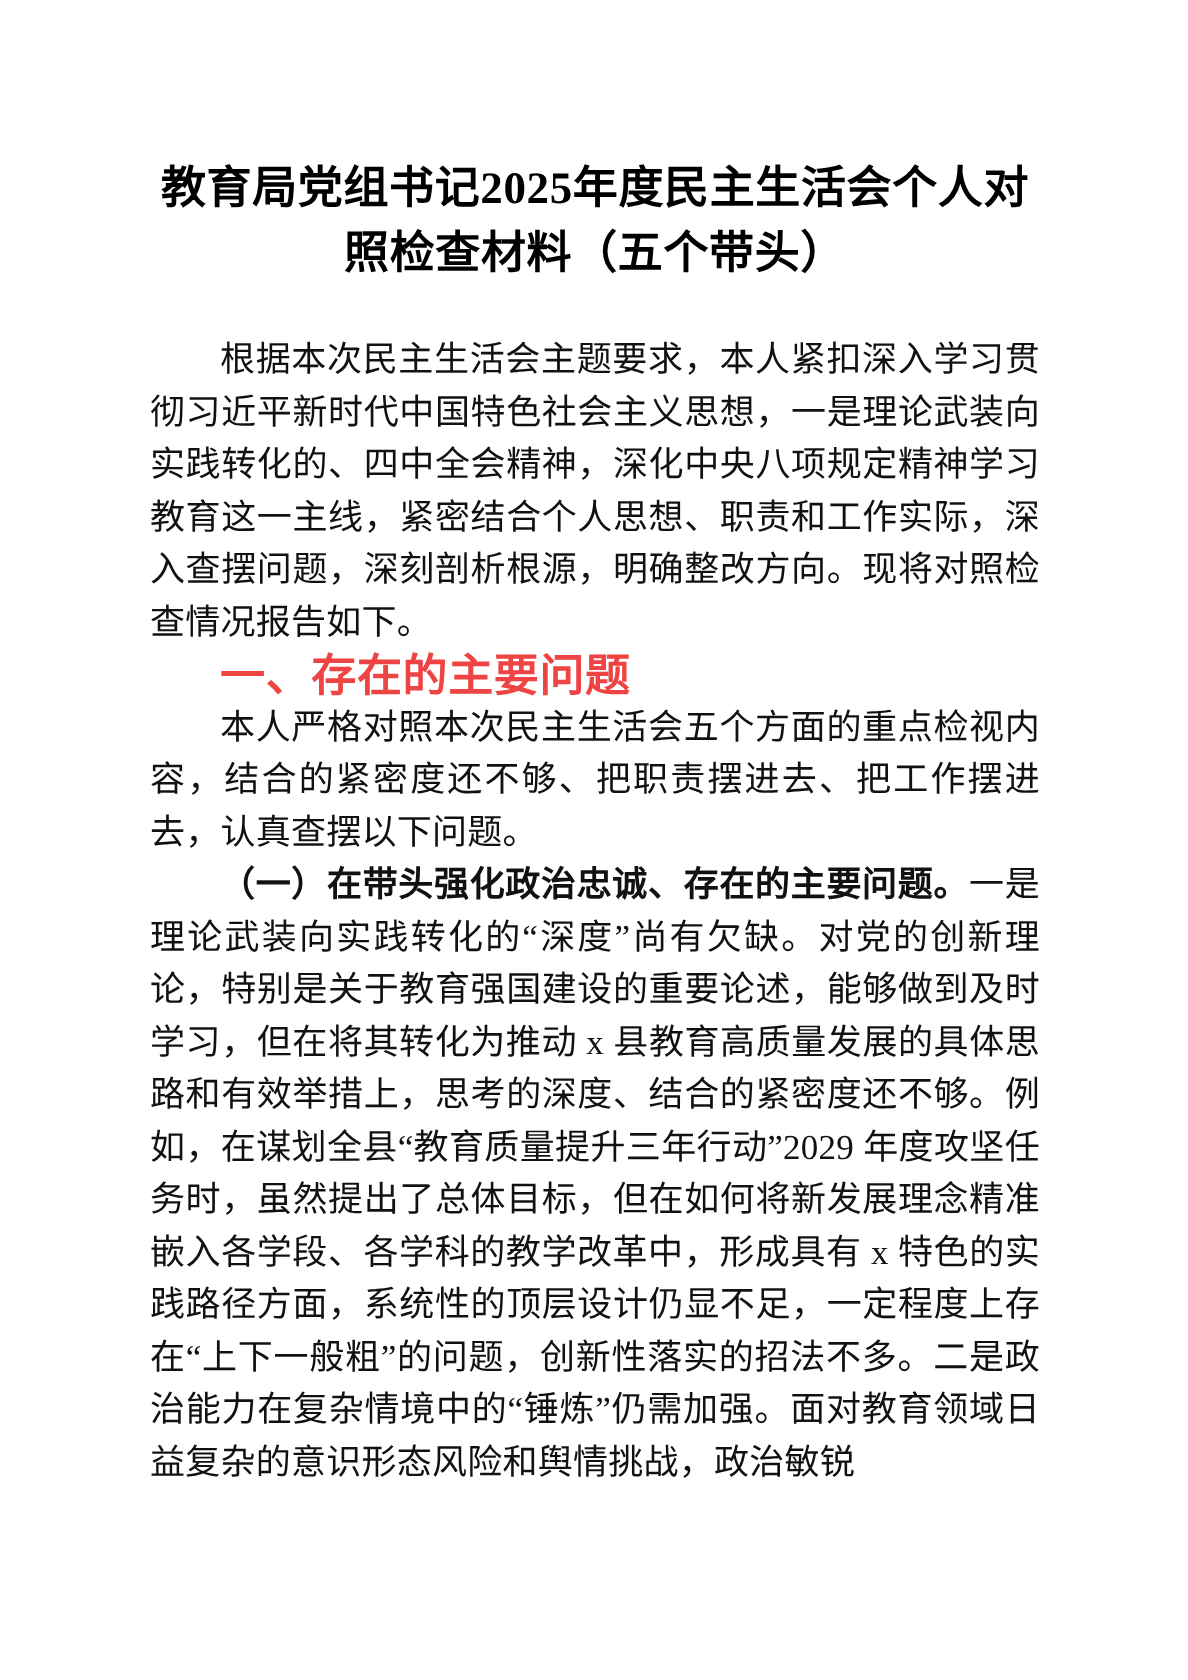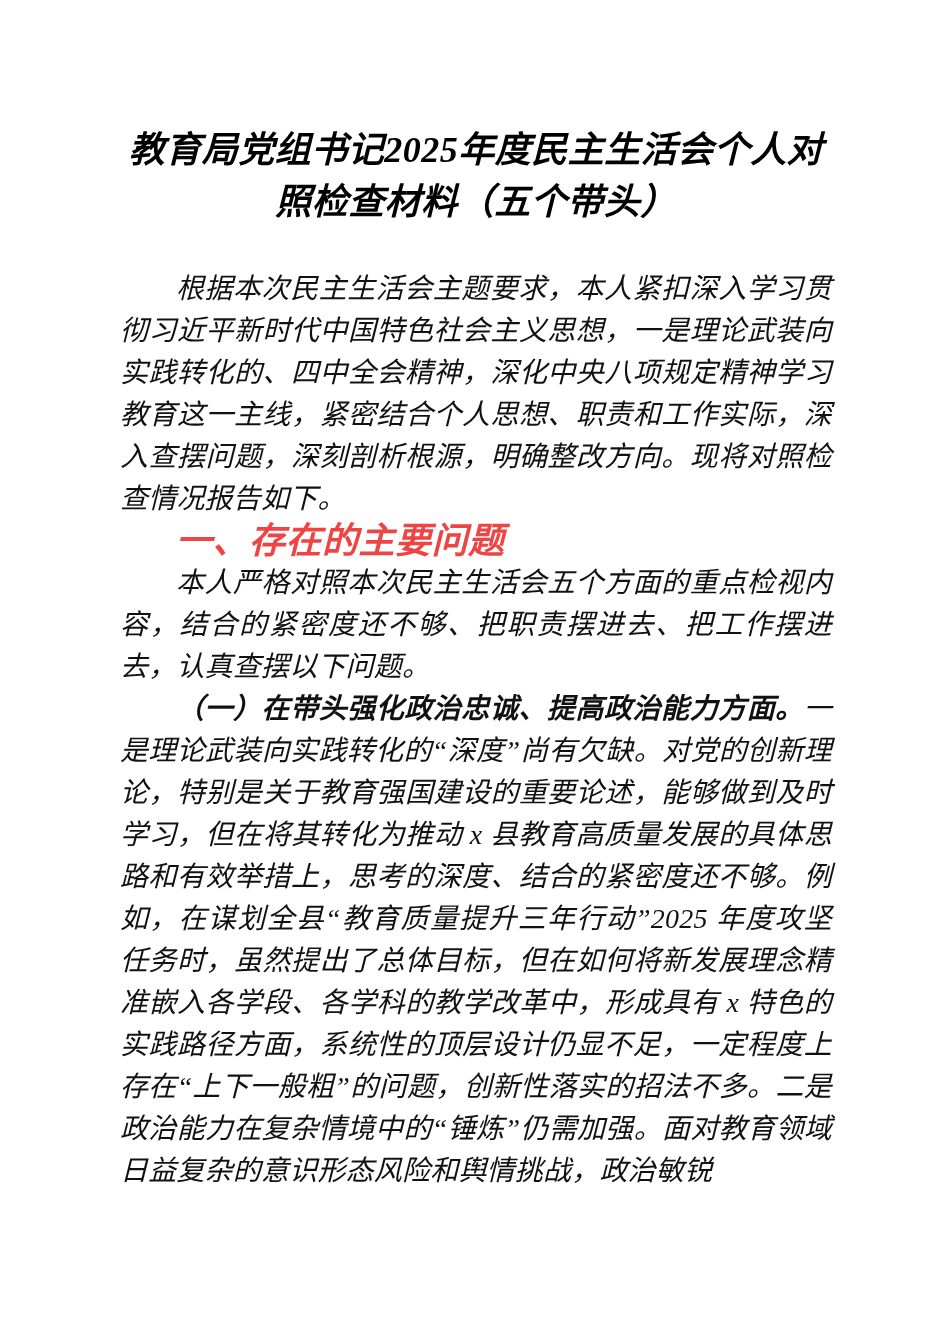--- a/index.html
+++ b/index.html
@@ -19,21 +19,20 @@
     box-sizing: border-box;
     
     padding: 0;
   }
 
   .content {
     position: absolute;
     left: 120px;
     top: 0;
     width: 712px;
-    font-style: italic;
   }
 
   
   .doc-title {
     margin: 0;
     padding: 0;
     text-align: center;
     font-family: "Liberation Serif", "DejaVu Serif", serif;
     font-weight: bold;
     font-size: 36px;
@@ -93,16 +92,16 @@
     <h1 class="doc-title">
       <span>教育局党组书记2025年度民主生活会个人对</span><span>照检查材料（五个带头）</span>
     </h1>
 
     <p class="para first-body">根据本次民主生活会主题要求，本人紧扣深入学习贯彻习近平新时代中国特色社会主义思想，一是理论武装向实践转化的、四中全会精神，深化中央八项规定精神学习教育这一主线，紧密结合个人思想、职责和工作实际，深入查摆问题，深刻剖析根源，明确整改方向。现将对照检查情况报告如下。</p>
 
     <h2 class="heading-1">一、存在的主要问题</h2>
 
     <p class="para">本人严格对照本次民主生活会五个方面的重点检视内容，结合的紧密度还不够、把职责摆进去、把工作摆进去，认真查摆以下问题。</p>
 
-    <p class="para"><span class="lead-bold">（一）在带头强化政治忠诚、提高政治能力方面。</span><span>一是理论武装向实践转化的“深度”尚有欠缺。对党的创新理论，特别是关于教育强国建设的重要论述，能够做到及时学习，但在将其转化为推动 x 县教育高质量发展的具体思路和有效举措上，思考的深度、结合的紧密度还不够。例如，在谋划全县“教育质量提升三年行动”2025 年度攻坚任务时，虽然提出了总体目标，但在如何将新发展理念精准嵌入各学段、各学科的教学改革中，形成具有 x 特色的实践路径方面，系统性的顶层设计仍显不足，一定程度上存在“上下一般粗”的问题，创新性落实的招法不多。二是政治能力在复杂情境中的“锤炼”仍需加强。面对教育领域日益复杂的意识形态风险和舆情挑战，政治敏锐</span></p>
+    <p class="para"><span class="lead-bold">（一）在带头强化政治忠诚、存在的主要问题。</span><span>一是理论武装向实践转化的“深度”尚有欠缺。对党的创新理论，特别是关于教育强国建设的重要论述，能够做到及时学习，但在将其转化为推动 x 县教育高质量发展的具体思路和有效举措上，思考的深度、结合的紧密度还不够。例如，在谋划全县“教育质量提升三年行动”2029 年度攻坚任务时，虽然提出了总体目标，但在如何将新发展理念精准嵌入各学段、各学科的教学改革中，形成具有 x 特色的实践路径方面，系统性的顶层设计仍显不足，一定程度上存在“上下一般粗”的问题，创新性落实的招法不多。二是政治能力在复杂情境中的“锤炼”仍需加强。面对教育领域日益复杂的意识形态风险和舆情挑战，政治敏锐</span></p>
 
   </div>
 </div>
 
 </body></html>

